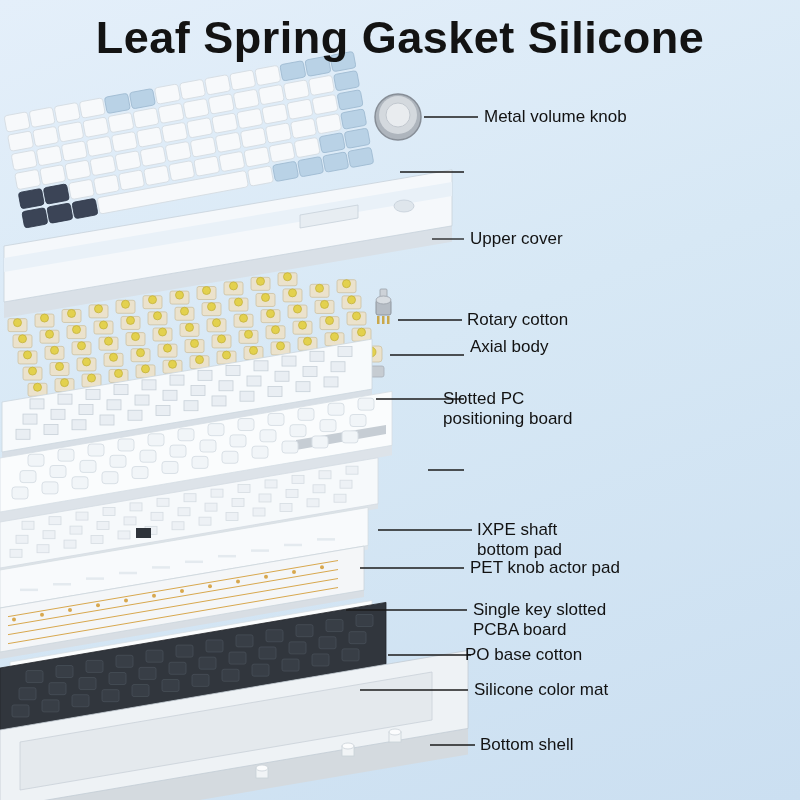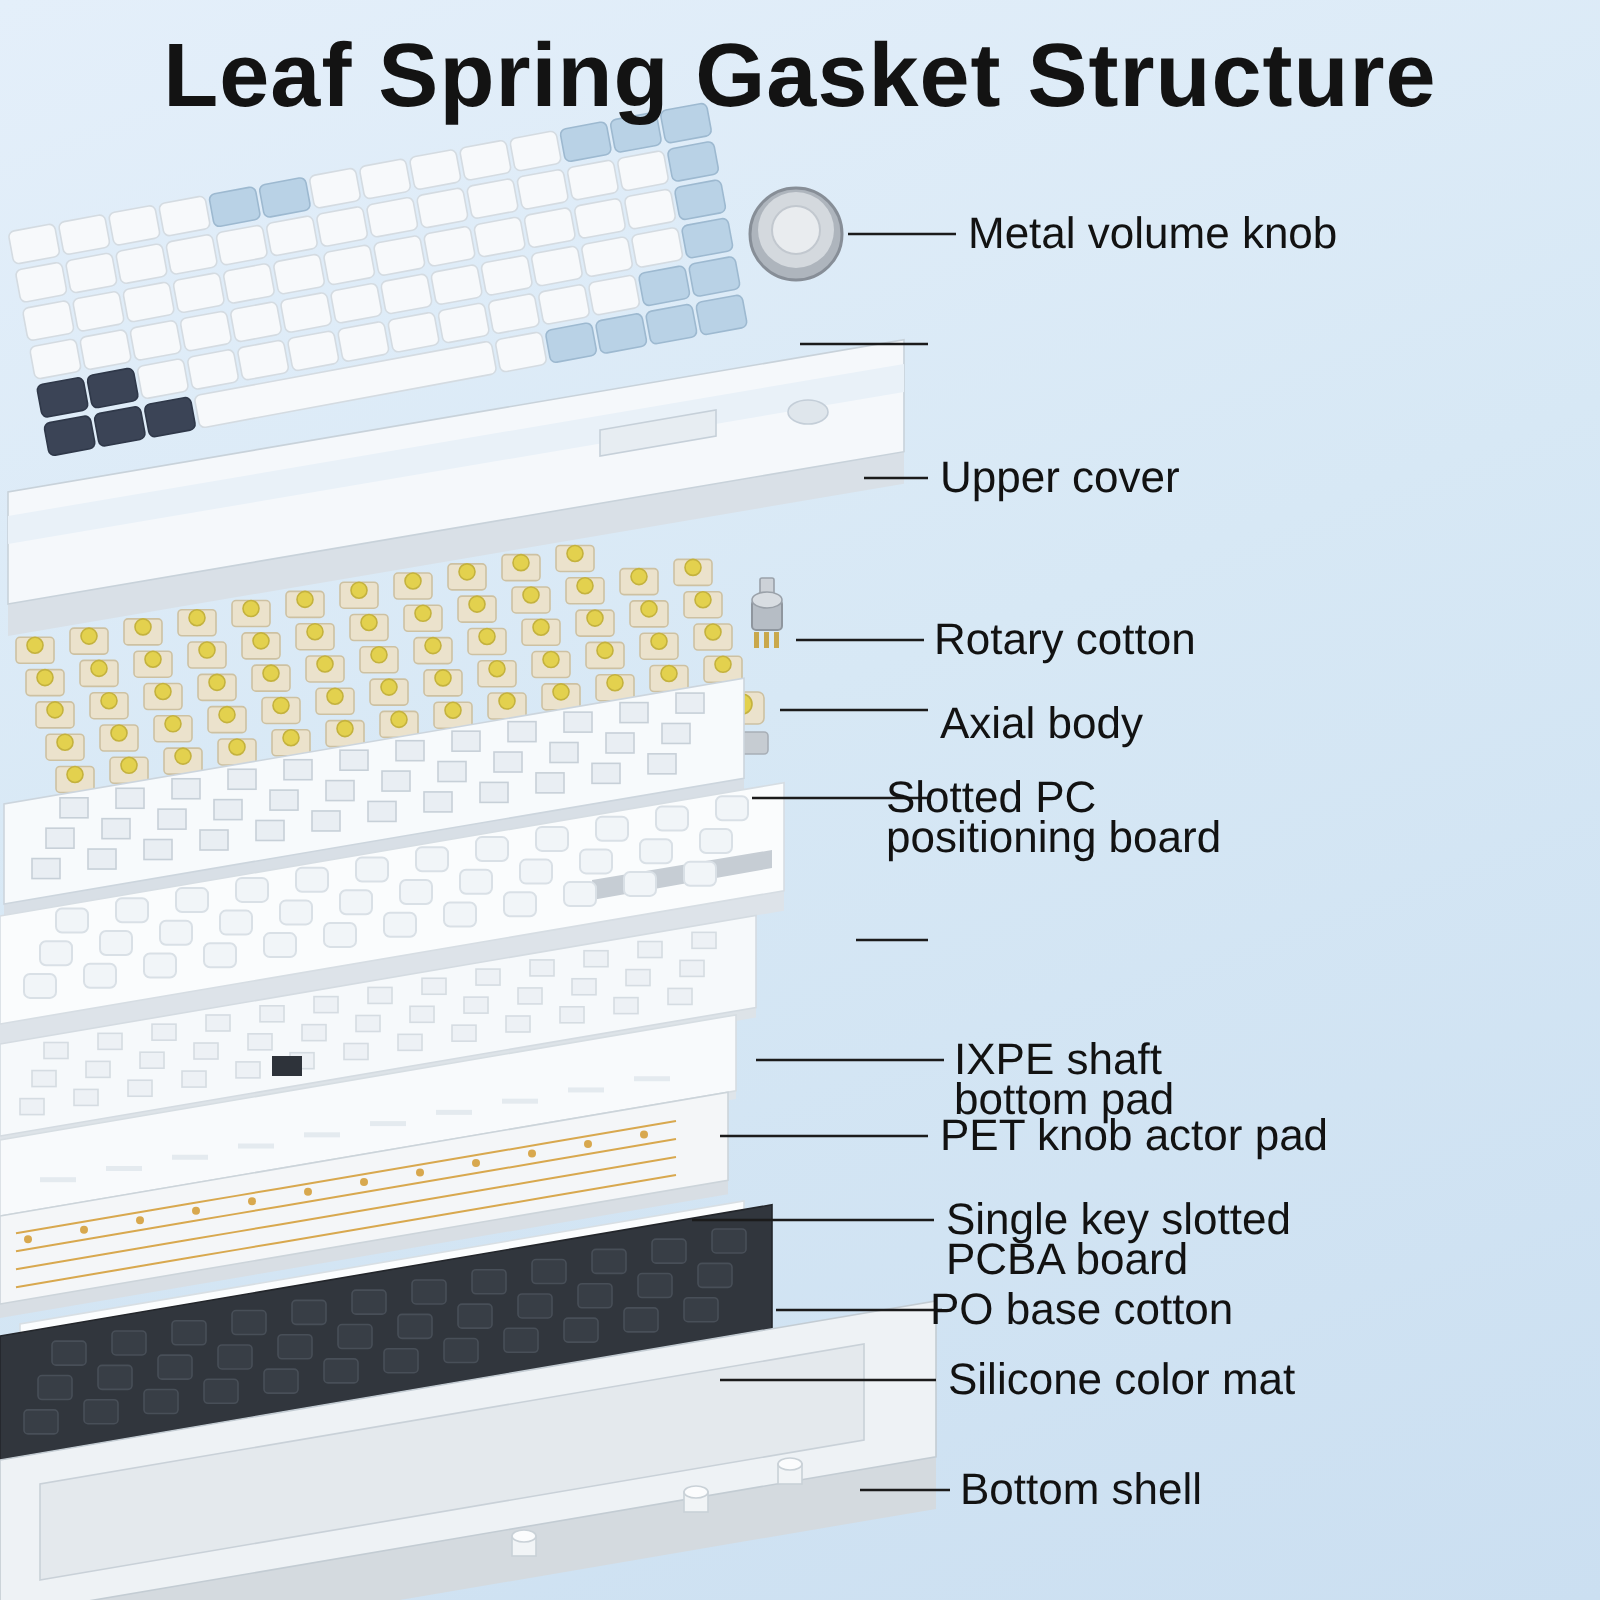--- a/index.html
+++ b/index.html
@@ -3,21 +3,21 @@
 <meta charset="utf-8">
 <style>
   *{margin:0;padding:0;box-sizing:border-box}
   html,body{width:800px;height:800px}
   #stage{position:relative;width:800px;height:800px;overflow:hidden;
     background:linear-gradient(160deg,#e4effa 0%,#d7e8f5 45%,#cbdff1 100%);
     font-family:"Liberation Sans",sans-serif}
   #kb-art{position:absolute;left:0;top:0}
   .title{position:absolute;top:12px;left:0;width:100%;text-align:center;
     font-size:45px;font-weight:700;letter-spacing:.5px;color:#131313}
-  .label{position:absolute;font-size:22px;line-height:20px;color:#121212;white-space:pre-line}
+  .label{position:absolute;font-size:17px;line-height:20px;color:#121212;white-space:pre-line}
 </style>
 </head>
 <body>
 
 <div id="stage">
   <svg id="kb-art" width="800" height="800" viewBox="0 0 800 800">
       <g transform="translate(4,116) rotate(-10.5)">
         <rect x="0" y="0" width="23.5" height="16.5" rx="3" fill="#f7f9fb" stroke="#d4dbe1" stroke-width="0.8"></rect>
         <rect x="25.5" y="0" width="23.5" height="16.5" rx="3" fill="#f7f9fb" stroke="#d4dbe1" stroke-width="0.8"></rect>
         <rect x="51" y="0" width="23.5" height="16.5" rx="3" fill="#f7f9fb" stroke="#d4dbe1" stroke-width="0.8"></rect>
@@ -458,26 +458,26 @@
       <line x1="376" y1="399" x2="464" y2="399" stroke="#1b1b1b" stroke-width="1.3"></line>
       <line x1="428" y1="470" x2="464" y2="470" stroke="#1b1b1b" stroke-width="1.3"></line>
       <line x1="378" y1="530" x2="472" y2="530" stroke="#1b1b1b" stroke-width="1.3"></line>
       <line x1="360" y1="568" x2="464" y2="568" stroke="#1b1b1b" stroke-width="1.3"></line>
       <line x1="346" y1="610" x2="467" y2="610" stroke="#1b1b1b" stroke-width="1.3"></line>
       <line x1="388" y1="655" x2="471" y2="655" stroke="#1b1b1b" stroke-width="1.3"></line>
       <line x1="360" y1="690" x2="468" y2="690" stroke="#1b1b1b" stroke-width="1.3"></line>
       <line x1="430" y1="745" x2="475" y2="745" stroke="#1b1b1b" stroke-width="1.3"></line>
     </svg>
 
-  <div class="title">Leaf Spring Gasket Structure</div>
+  <div class="title">Leaf Spring Gasket Silicone</div>
 
   <div class="label" style="left:484px;top:107px">Metal volume knob</div>
   <div class="label" style="left:470px;top:229px">Upper cover</div>
   <div class="label" style="left:467px;top:310px">Rotary cotton</div>
-  <div class="label" style="left:470px;top:352px">Axial body</div>
+  <div class="label" style="left:470px;top:337px">Axial body</div>
   <div class="label" style="left:443px;top:389px">Slotted PC
 positioning board</div>
   <div class="label" style="left:477px;top:520px">IXPE shaft
 bottom pad</div>
   <div class="label" style="left:470px;top:558px">PET knob actor pad</div>
   <div class="label" style="left:473px;top:600px">Single key slotted
 PCBA board</div>
   <div class="label" style="left:465px;top:645px">PO base cotton</div>
   <div class="label" style="left:474px;top:680px">Silicone color mat</div>
   <div class="label" style="left:480px;top:735px">Bottom shell</div>

